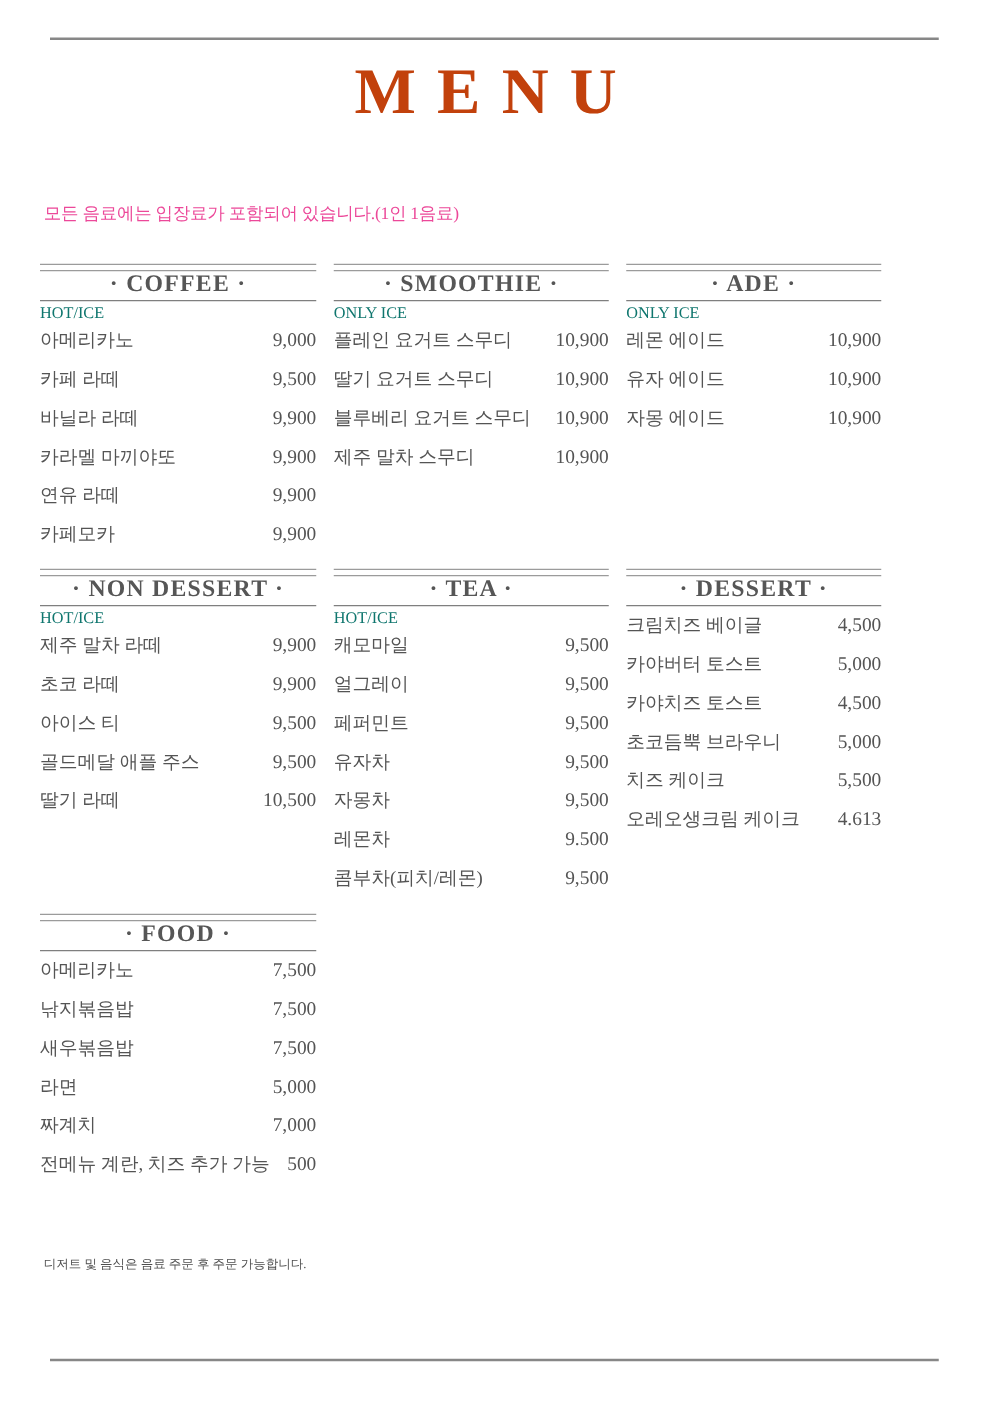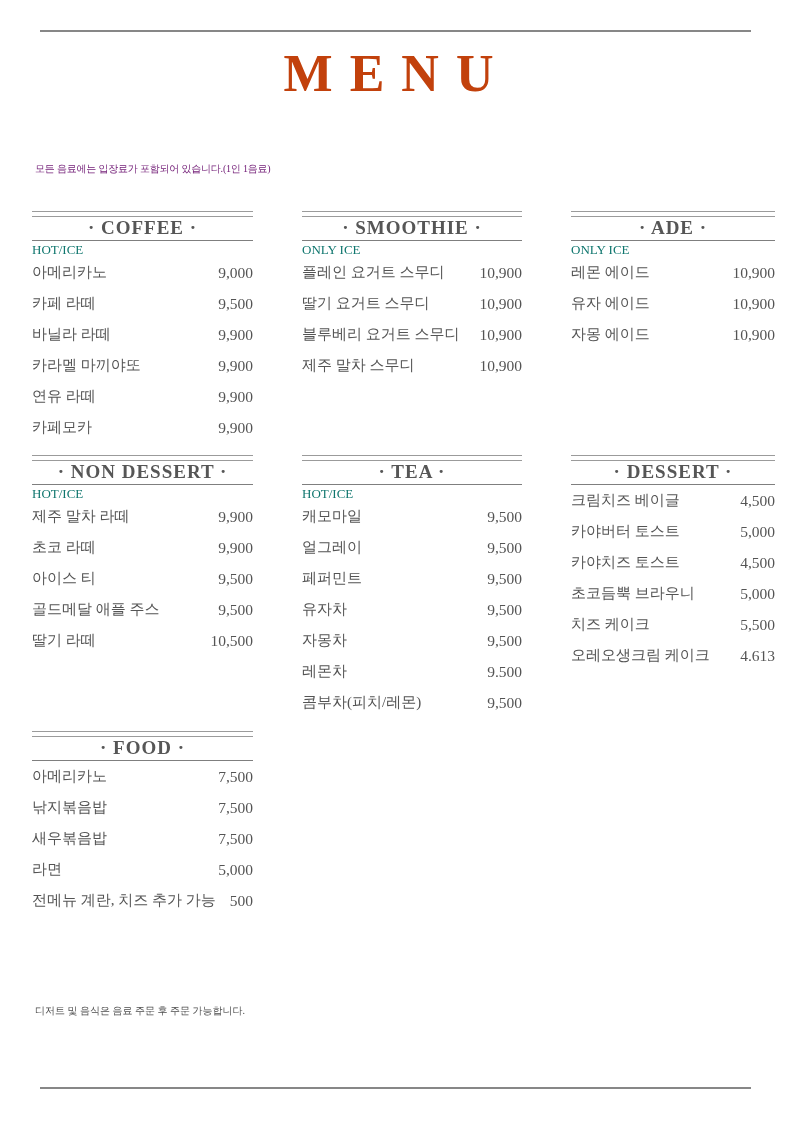--- a/index.html
+++ b/index.html
@@ -9,26 +9,26 @@
     color:#555555;
   }
   .rule{position:absolute;left:40px;width:711px;border-top:2px solid #878787;}
   .rule.top{top:30px;}
   .rule.bottom{top:1087px;}
   h1.page-title{
     position:absolute;top:44px;left:0;width:100%;margin:0;
     text-align:center;font-size:52px;line-height:60px;font-weight:600;
     letter-spacing:17px;box-sizing:border-box;color:#c2410c;
   }
-  .note-top{position:absolute;left:35px;top:162px;margin:0;font-size:10px;color:#701a75;letter-spacing:-0.2px;}
+  .note-top{position:absolute;left:35px;top:162px;margin:0;font-size:14px;color:#ec4899;letter-spacing:-0.2px;}
   .note-bottom{position:absolute;left:35px;top:1004px;margin:0;font-size:10px;color:#4d4d4d;font-family:Liberation Serif, serif;}
   .grid{
     position:absolute;left:32px;top:211px;width:713px;
     display:grid;grid-template-columns:221px 220px 204px;
-    grid-template-rows:244px 276px auto;column-gap:49px;
+    grid-template-rows:244px 276px auto;column-gap:14px;
   }
   .c1{grid-column:1}.c2{grid-column:2}.c3{grid-column:3}
   .r1{grid-row:1}.r2{grid-row:2}.r3{grid-row:3}
   .sec{overflow:visible;}
   .dbl{height:4px;border-top:1px solid #9b9b9b;border-bottom:1px solid #9b9b9b;}
   .sec-title{
     margin:0;text-align:center;font-size:19px;line-height:20px;font-weight:600;
     letter-spacing:1px;color:#565656;padding:1px 0 2px;border-bottom:1px solid #7f7f7f;
   }
   .sec-sub{height:15px;line-height:15px;margin-top:1px;text-align:left;font-size:13px;color:#0f766e;}
@@ -238,20 +238,24 @@
         </li>
         <li>
           <span class="iname">새우볶음밥</span>
           <span class="iprice">7,500</span>
         </li>
         <li>
           <span class="iname">라면</span>
           <span class="iprice">5,000</span>
         </li>
         <li>
+          <span class="iname">짜계치</span>
+          <span class="iprice">7,000</span>
+        </li>
+        <li>
           <span class="iname">전메뉴 계란, 치즈 추가 가능</span>
           <span class="iprice">500</span>
         </li>
       </ul>
   </section>
 
 </div>
 
 <p class="note-bottom">디저트 및 음식은 음료 주문 후 주문 가능합니다.</p>
 

